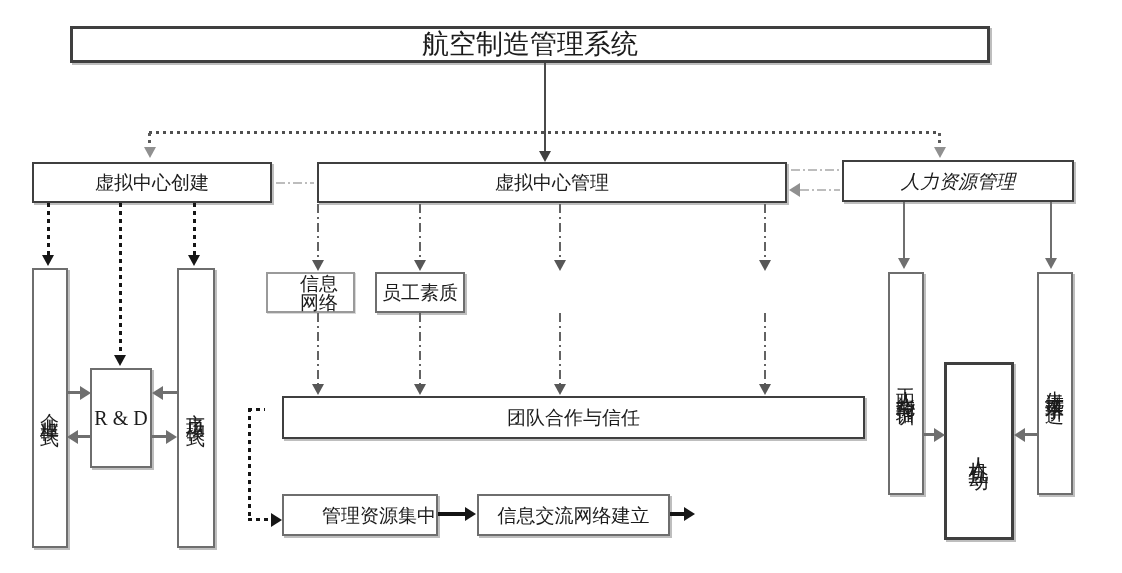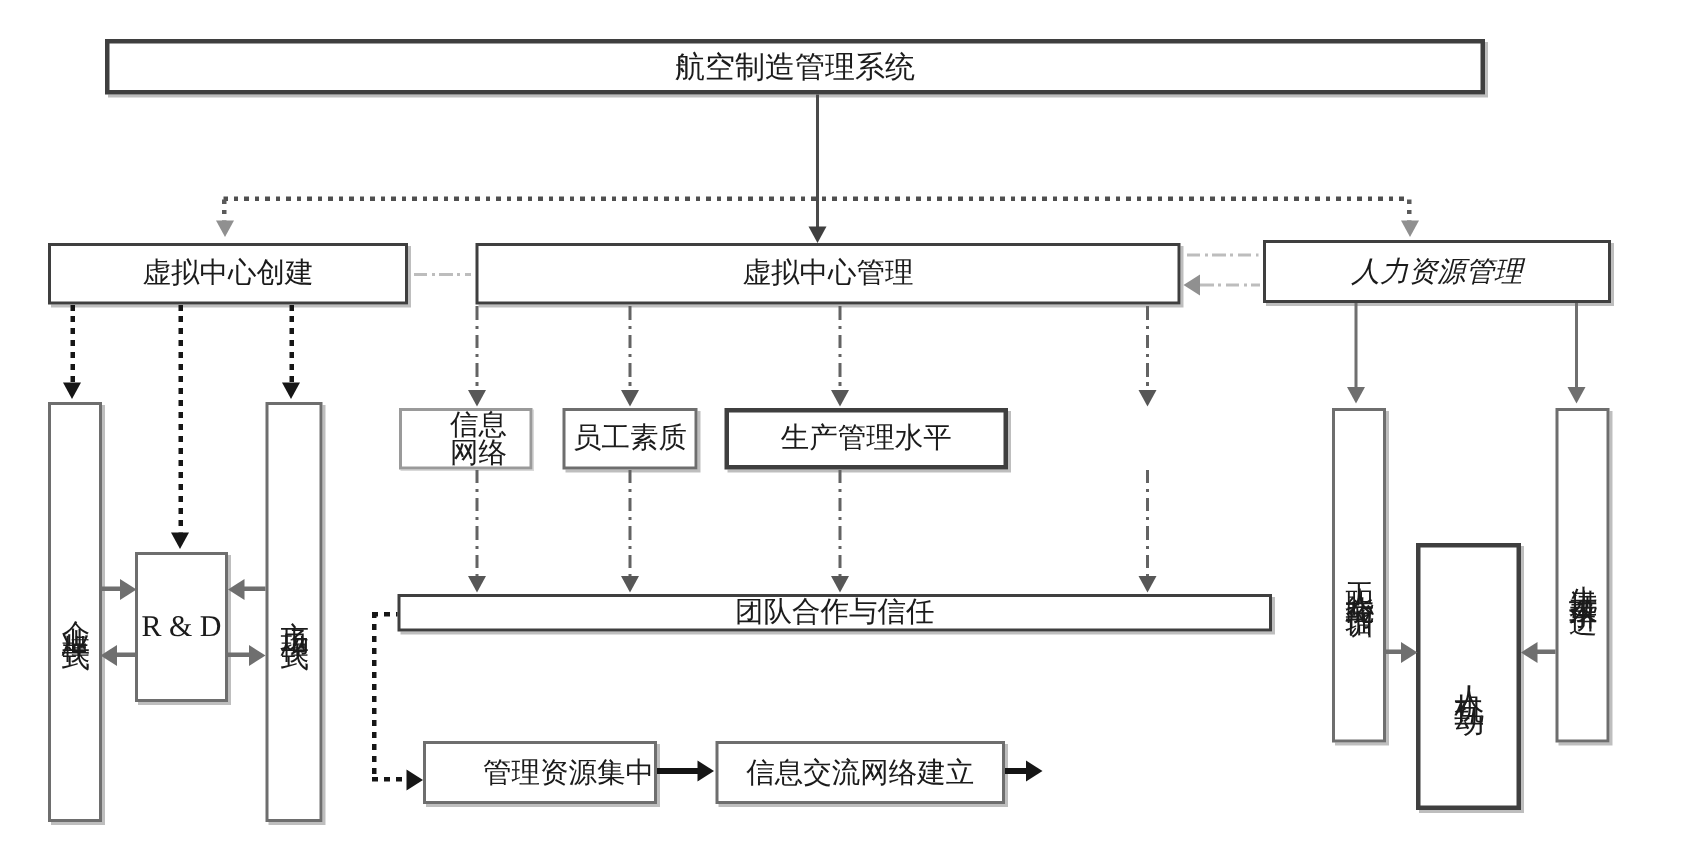--- a/index.html
+++ b/index.html
@@ -27,21 +27,21 @@
   .dot-v-bold{width:3px;background:repeating-linear-gradient(to bottom,#161616 0 4px,transparent 4px 8px);}
   .dot-h-bold{height:3px;background:repeating-linear-gradient(to right,#161616 0 4px,transparent 4px 8px);}
   .dashdot-v{width:2px;background:repeating-linear-gradient(to bottom,#636363 0 9px,transparent 9px 13px,#636363 13px 15px,transparent 15px 19px);}
   .dashdot-h-light{height:2px;background:repeating-linear-gradient(to right,#bdbdbd 0 9px,transparent 9px 12px,#bdbdbd 12px 14px,transparent 14px 17px);}
   
   .ah{position:absolute;width:0;height:0;}
   .ah-down{border-left:6px solid transparent;border-right:6px solid transparent;border-top:11px solid var(--c,#3f3f3f);}
   .ah-right{border-top:7px solid transparent;border-bottom:7px solid transparent;border-left:11px solid var(--c,#3f3f3f);}
   .ah-left{border-top:7px solid transparent;border-bottom:7px solid transparent;border-right:11px solid var(--c,#3f3f3f);}
   .c-dark{--c:#3f3f3f;} .c-dark2{--c:#575757;} .c-gray{--c:#909090;} .c-gray2{--c:#6f6f6f;} .c-black{--c:#161616;}
-  .title{font-size:20px;}
+  .title{font-size:27px;}
 </style>
 </head>
 <body>
 
 <div id="stage">
 
   <div class="box thick title" style="left:70px;top:26px;width:920px;height:37px;">
     <span>航空制造管理系统</span>
   </div>
 
@@ -70,26 +70,23 @@
   </div>
 
   <div class="box light" style="left:266px;top:272px;width:89px;height:41px;">
     <span>信息网络</span>
   </div>
 
   <div class="box med" style="left:375px;top:272px;width:90px;height:41px;">
     <span>员工素质</span>
   </div>
 
-  <div class="box thick" style="left:483px;top:272px;width:189px;height:41px;">
-    <span>生产管理水平</span>
-  </div>
 
 
-  <div class="box" style="left:265px;top:396px;width:583px;height:25px;">
+  <div class="box" style="left:282px;top:396px;width:583px;height:43px;">
     <span>团队合作与信任</span>
   </div>
 
   <div class="box med" style="left:282px;top:494px;width:156px;height:42px;justify-content:flex-end;">
     <span>管理资源集中</span>
   </div>
 
   <div class="box med" style="left:477px;top:494px;width:193px;height:42px;">
     <span>信息交流网络建立</span>
   </div>

